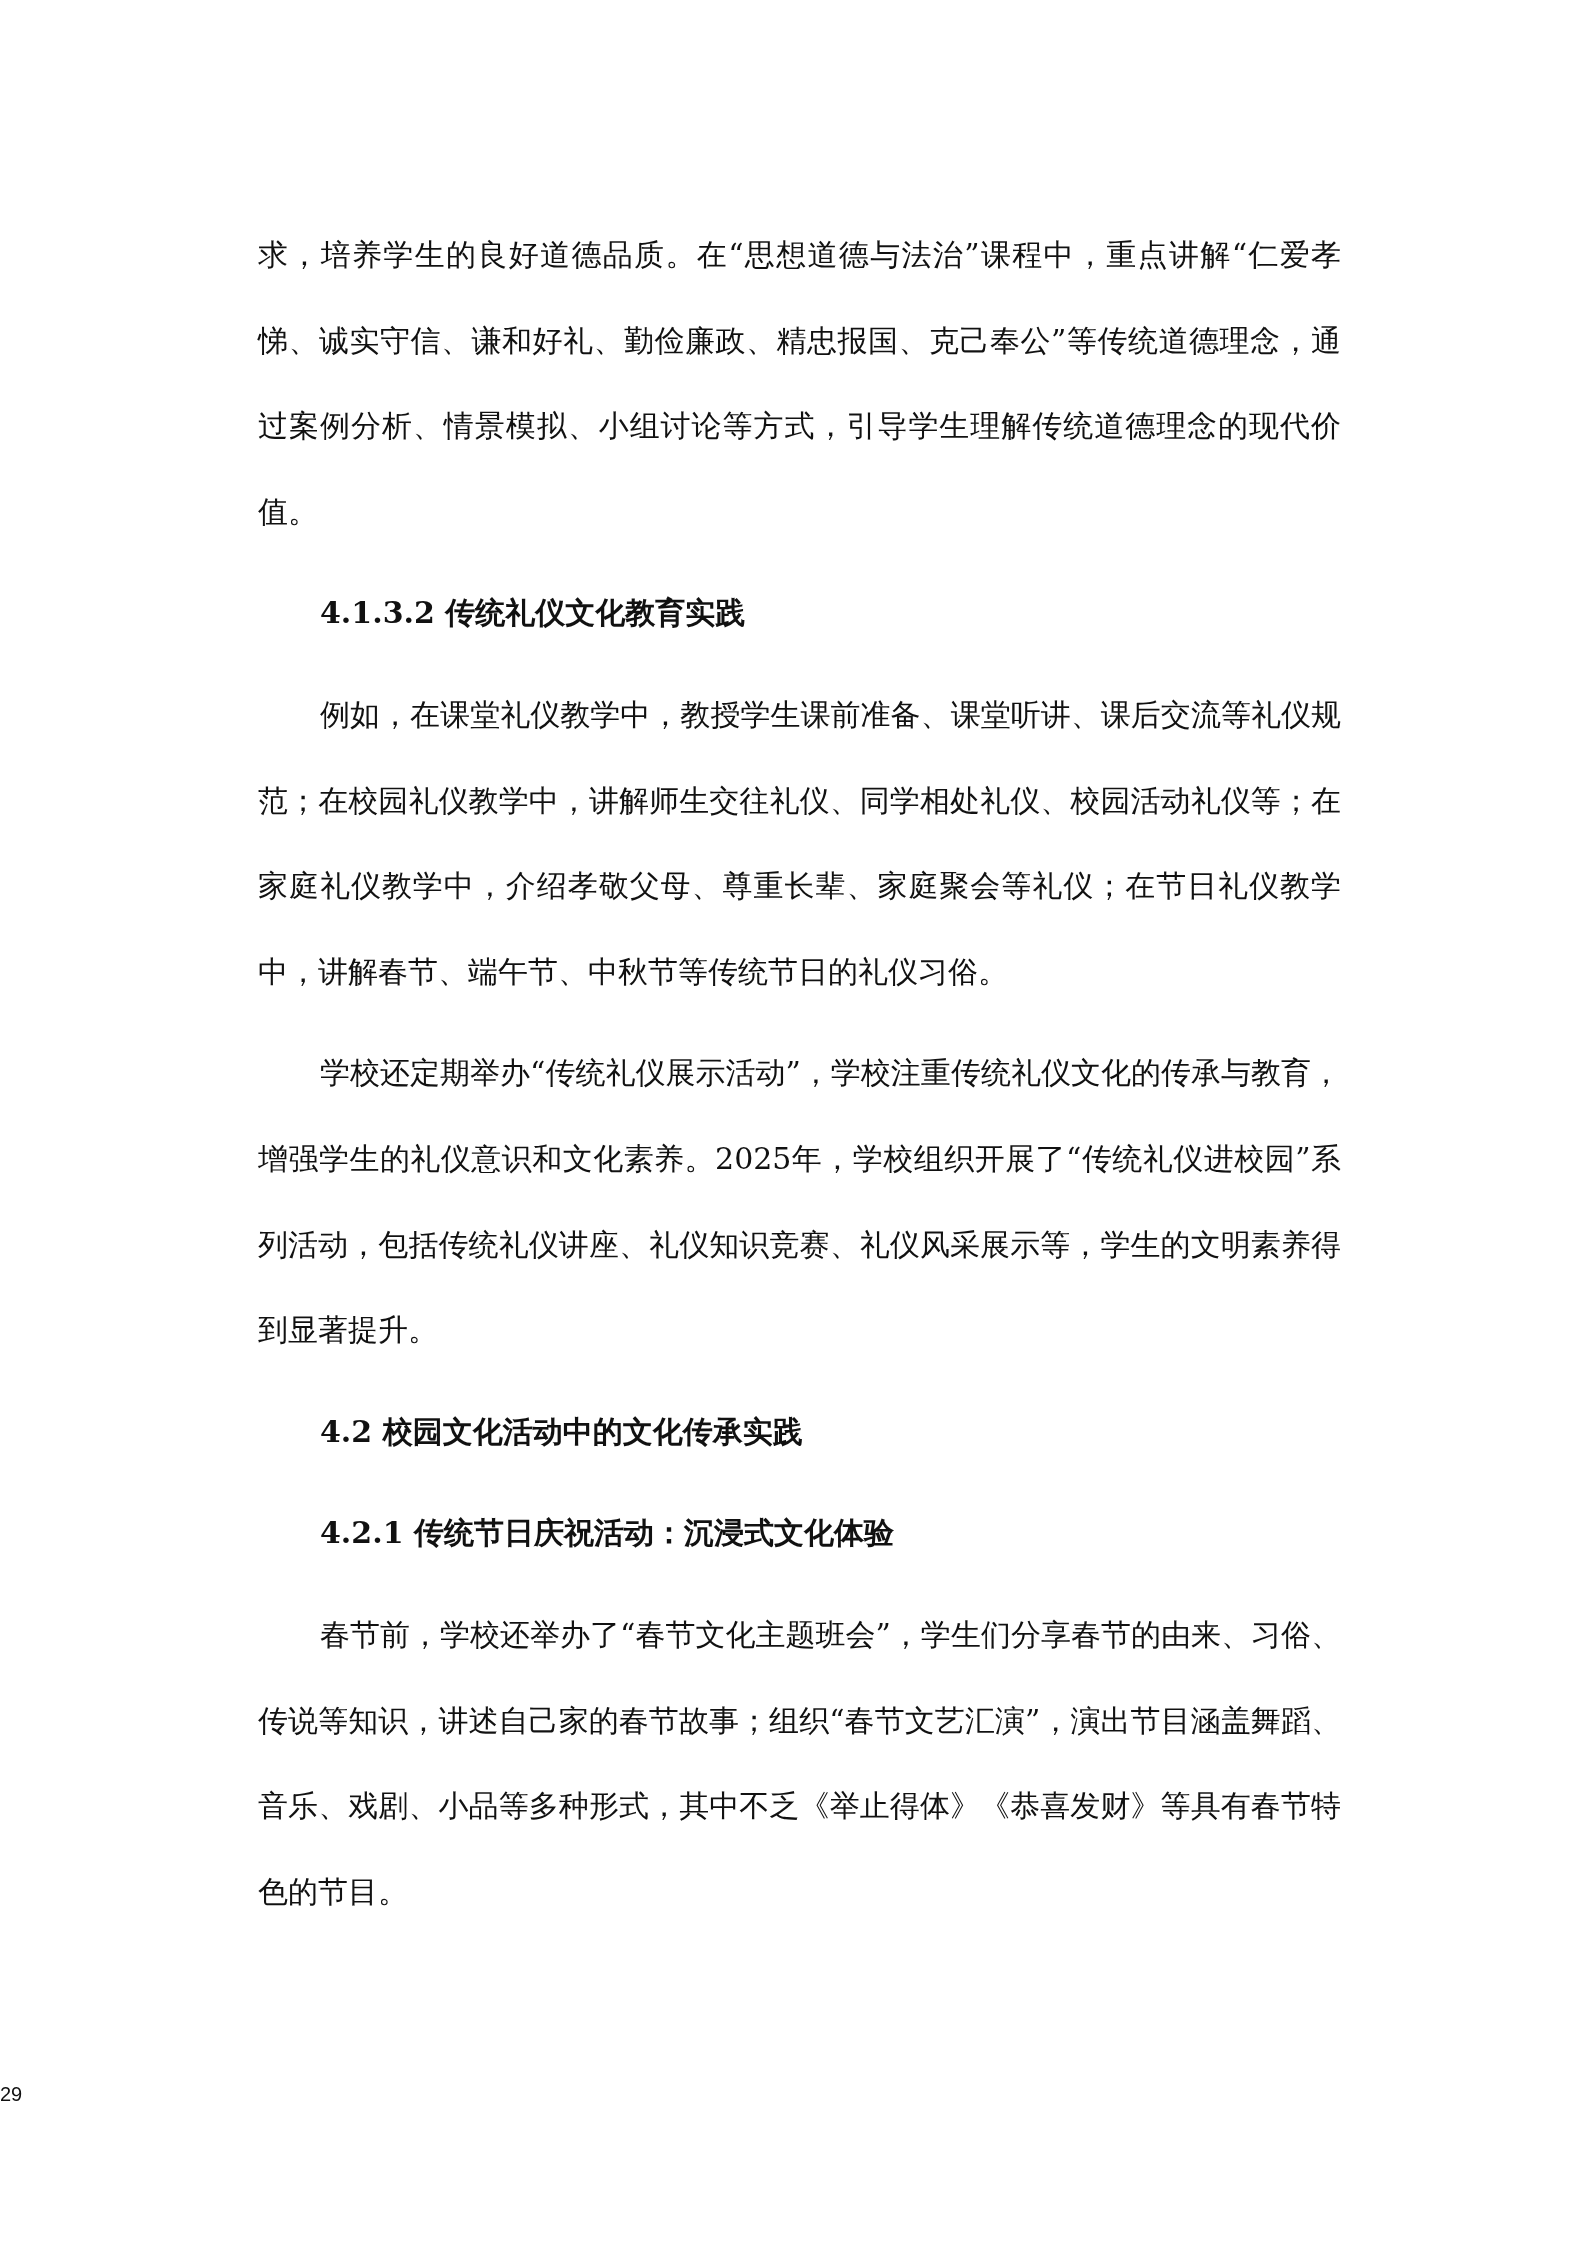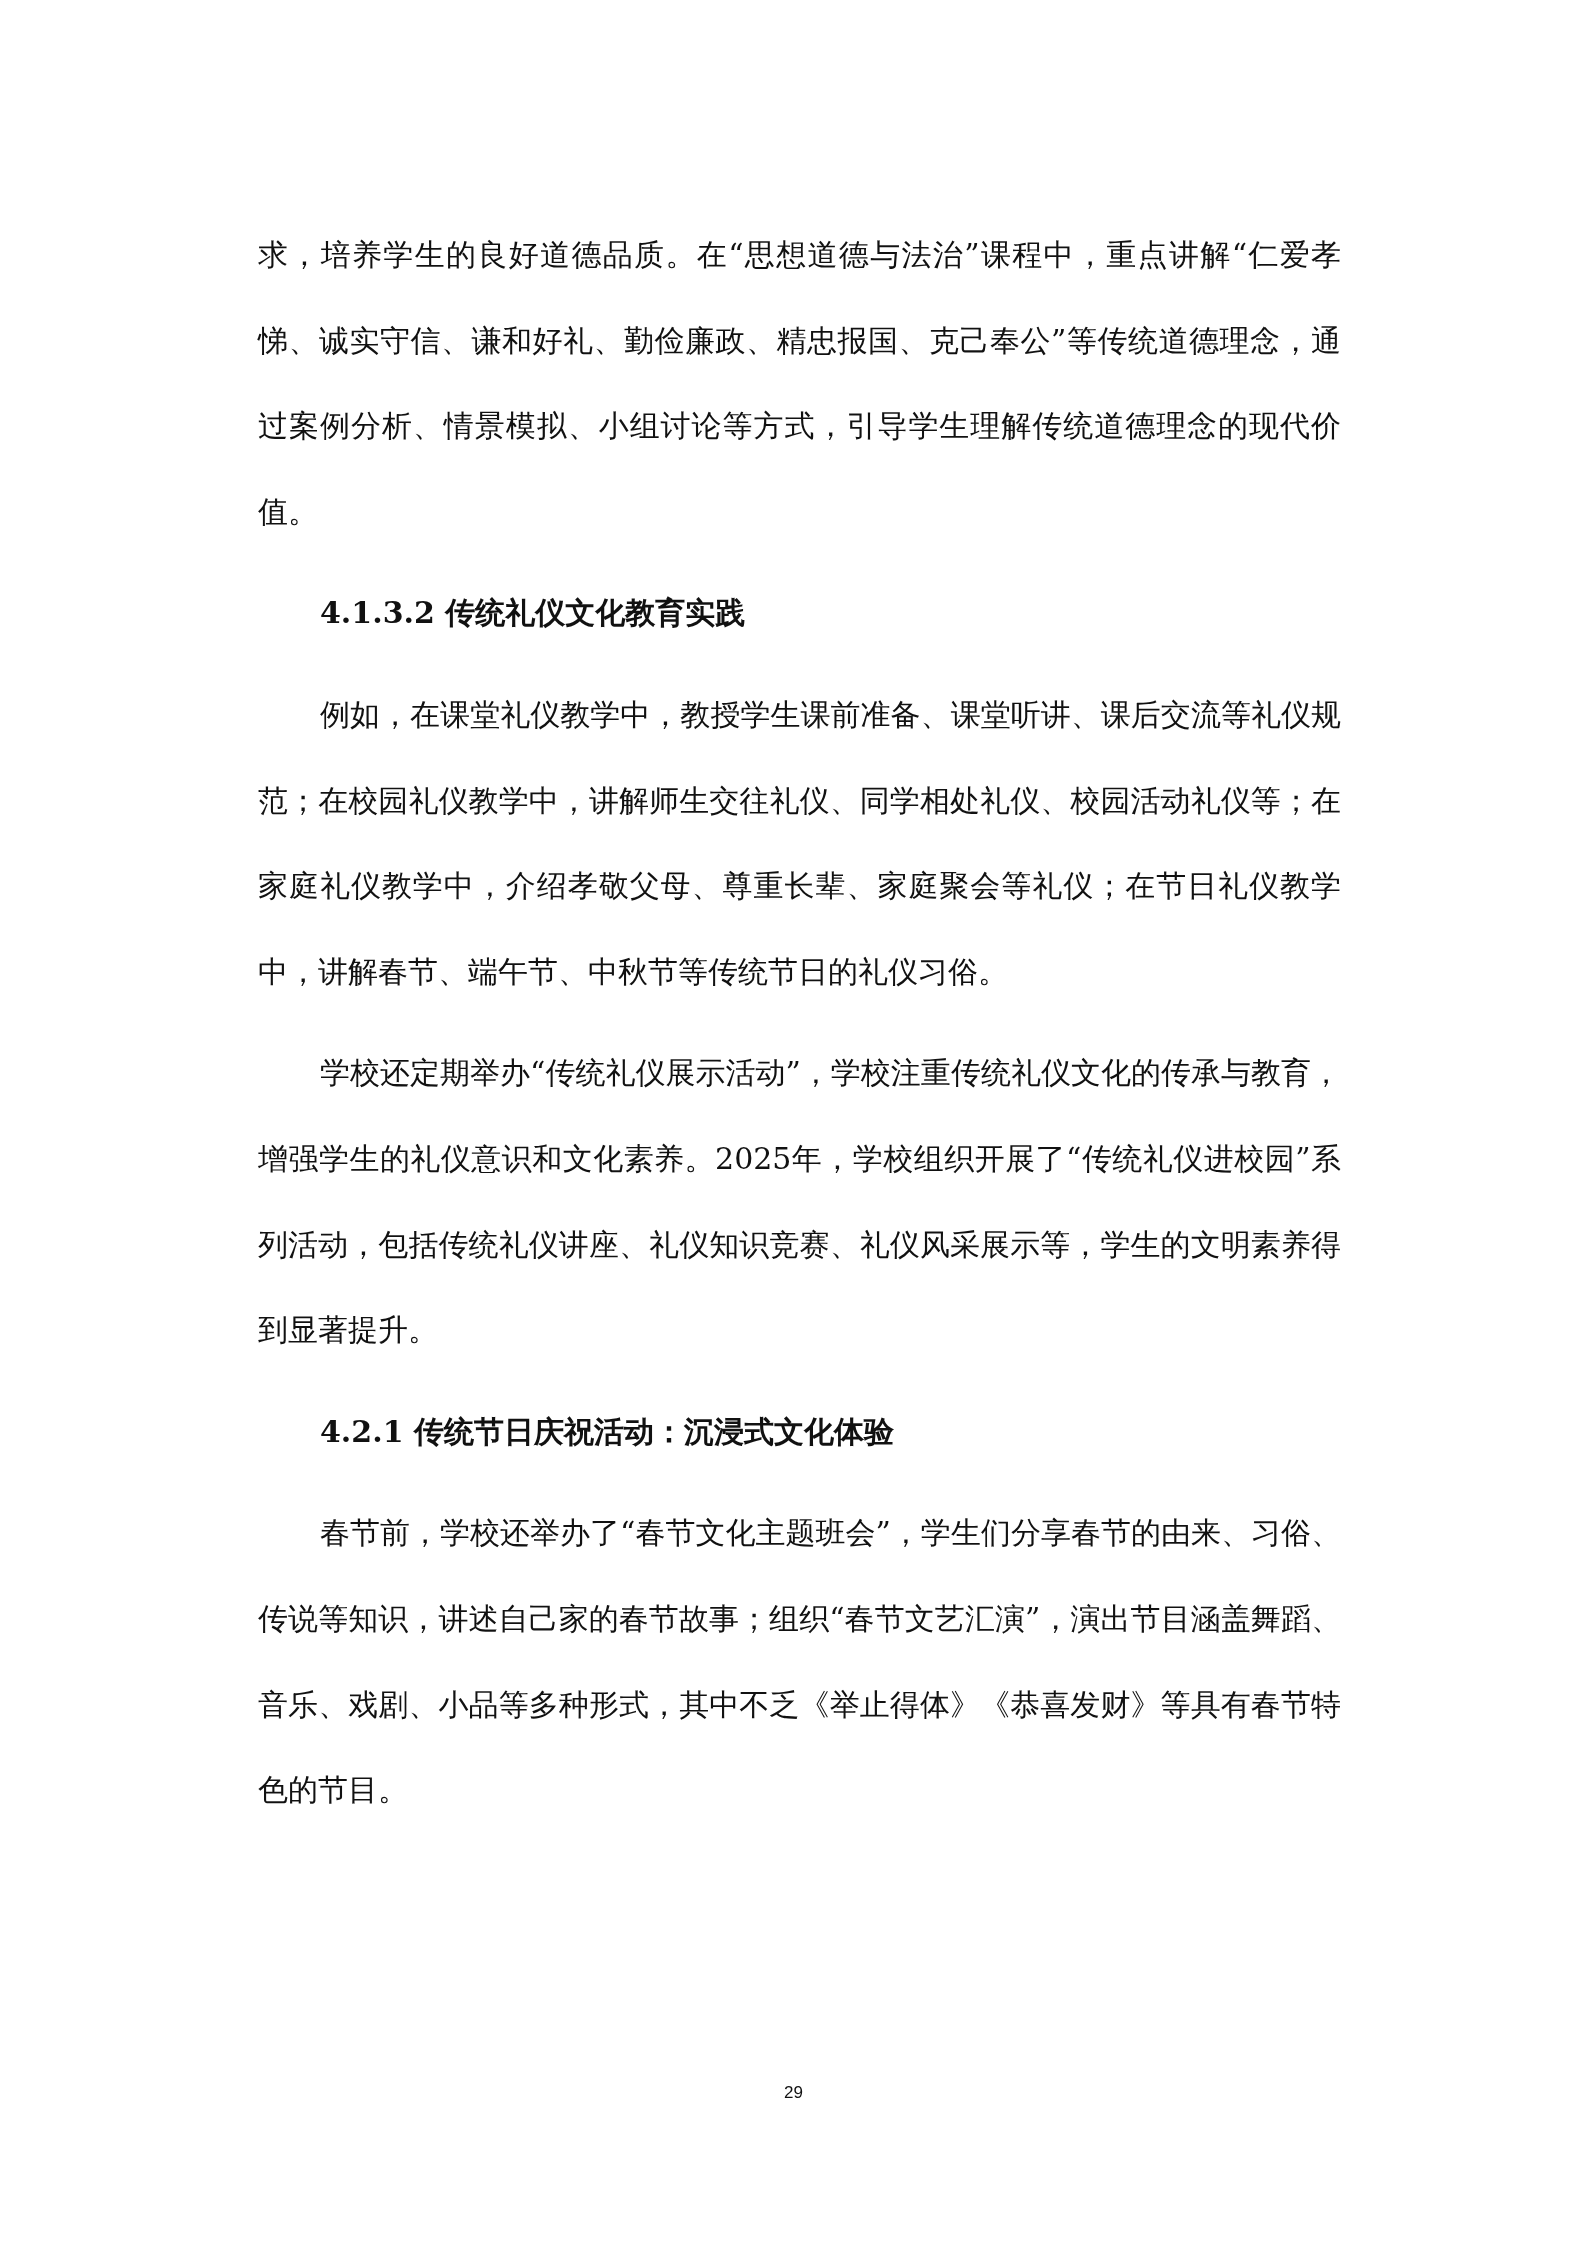--- a/index.html
+++ b/index.html
@@ -8,30 +8,31 @@
   .content {
     position: absolute; left: 242px; top: 196px; width: 1115px;
     font-family: "DejaVu Serif", "Liberation Serif", serif;
     font-size: 30px; line-height: 85.6px; color: #111;
     text-align: justify; text-justify: inter-character;
   }
   .content p { margin: 16px; }
   .indent { text-indent: 62px; }
   .heading { text-indent: 62px; font-weight: bold; }
   .page-number {
-    position: absolute; left: 0; width: 1587px; top: 2083px; text-align: center;
-    font-family: "Liberation Sans", sans-serif; font-size: 17px; color: #111;
+    position: absolute; left: 0; width: 1587px; top: 2083px; text-align: left;
+    font-family: "Liberation Sans", sans-serif; font-size: 20px; color: #111;
   }
 </style>
 </head>
 <body>
 
 <div class="page">
   <div class="content">
     <p>求，培养学生的良好道德品质。在“思想道德与法治”课程中，重点讲解“仁爱孝悌、诚实守信、谦和好礼、勤俭廉政、精忠报国、克己奉公”等传统道德理念，通过案例分析、情景模拟、小组讨论等方式，引导学生理解传统道德理念的现代价值。</p>
     <p class="heading">4.1.3.2 传统礼仪文化教育实践</p>
     <p class="indent">例如，在课堂礼仪教学中，教授学生课前准备、课堂听讲、课后交流等礼仪规范；在校园礼仪教学中，讲解师生交往礼仪、同学相处礼仪、校园活动礼仪等；在家庭礼仪教学中，介绍孝敬父母、尊重长辈、家庭聚会等礼仪；在节日礼仪教学中，讲解春节、端午节、中秋节等传统节日的礼仪习俗。</p>
     <p class="indent">学校还定期举办“传统礼仪展示活动”，学校注重传统礼仪文化的传承与教育，增强学生的礼仪意识和文化素养。2025年，学校组织开展了“传统礼仪进校园”系列活动，包括传统礼仪讲座、礼仪知识竞赛、礼仪风采展示等，学生的文明素养得到显著提升。</p>
+    <p class="heading">4.2 校园文化活动中的文化传承实践</p>
     <p class="heading">4.2.1 传统节日庆祝活动：沉浸式文化体验</p>
     <p class="indent">春节前，学校还举办了“春节文化主题班会”，学生们分享春节的由来、习俗、传说等知识，讲述自己家的春节故事；组织“春节文艺汇演”，演出节目涵盖舞蹈、音乐、戏剧、小品等多种形式，其中不乏《举止得体》《恭喜发财》等具有春节特色的节目。</p>
   </div>
   <div class="page-number">29</div>
 </div>
 
 </body></html>

